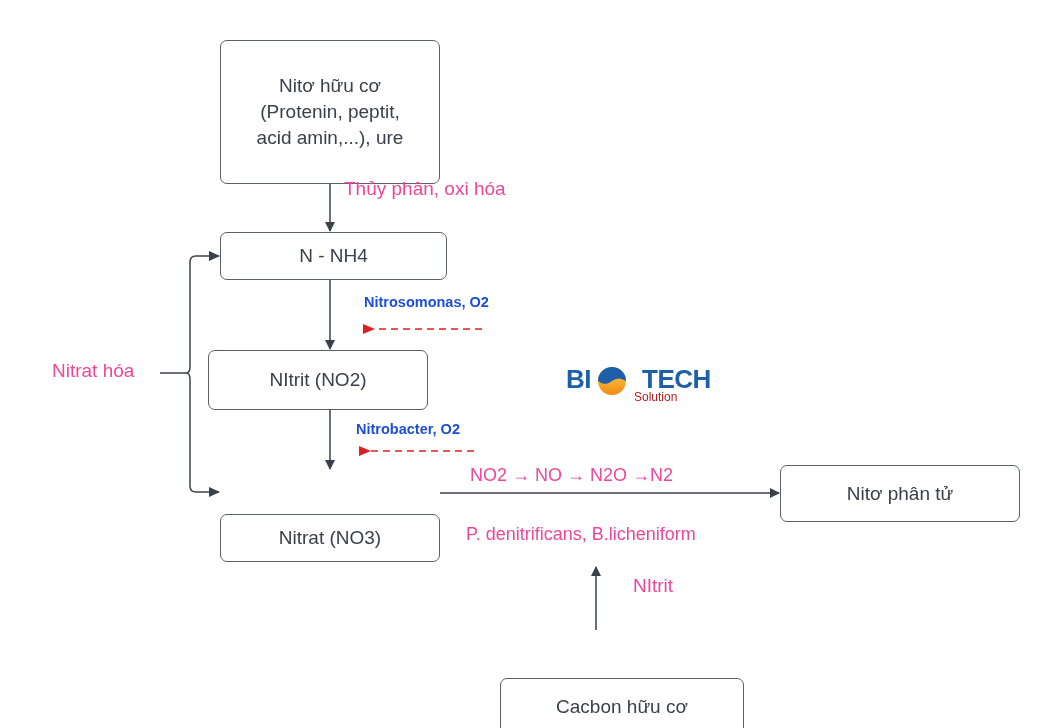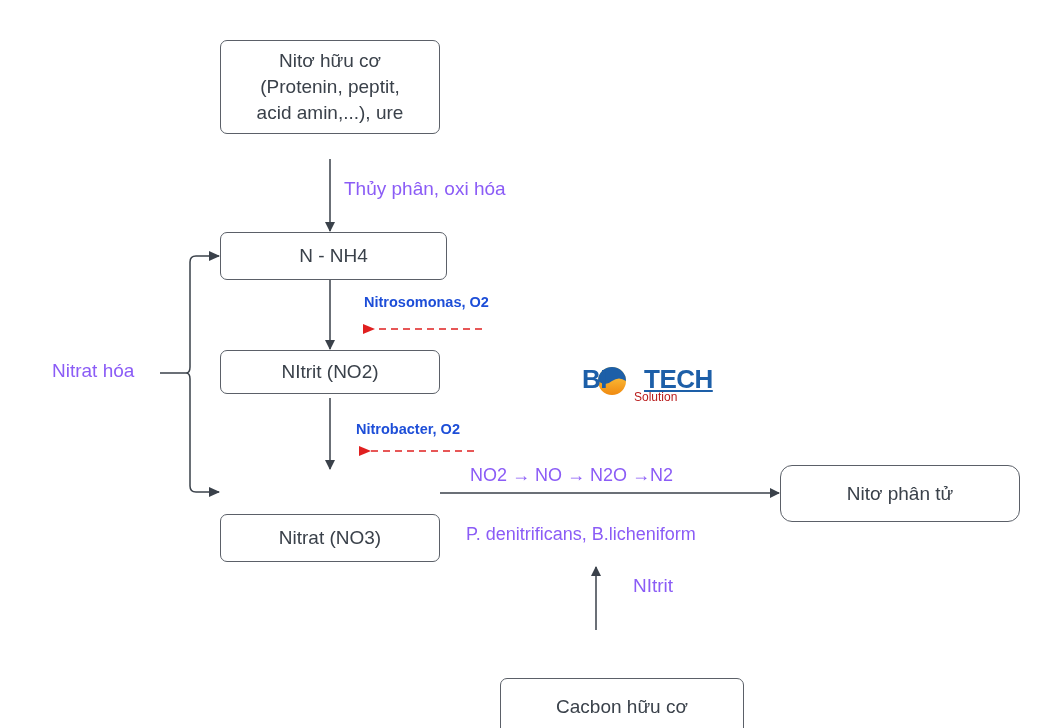--- a/index.html
+++ b/index.html
@@ -2,24 +2,24 @@
 <html><head>
 <meta charset="utf-8">
 <style>
   html, body { margin: 0; padding: 0; background: #ffffff; }
   body { width: 1060px; height: 728px; position: relative; overflow: hidden;
          font-family: "Liberation Sans", sans-serif; color: #3a414a; }
   svg.wires { position: absolute; left: 0; top: 0; }
   .box { position: absolute; box-sizing: border-box; border: 1.3px solid #5b6068; border-radius: 7px;
          background: #fff; display: flex; align-items: center; justify-content: center;
          text-align: center; font-size: 19px; line-height: 26px; color: #3a414a; }
-  .lbl { position: absolute; font-size: 19px; color: #8b5cf6; white-space: nowrap; }
+  .lbl { position: absolute; font-size: 19px; color: #ec4899; white-space: nowrap; }
   .lbl-bold { position: absolute; font-size: 14.5px; font-weight: bold; color: #1d4ed8; white-space: nowrap; }
   .logo { position: absolute; left: 566px; top: 364px; width: 140px; height: 44px; }
-  .logo .word { position: absolute; top: 0; font-size: 26px; font-weight: bold; color: #1d5fa8; letter-spacing: -0.5px; margin-left: 16px; }
+  .logo .word { position: absolute; top: 0; font-size: 26px; font-weight: bold; color: #1d5fa8; letter-spacing: -0.5px; }
   .logo .sub { position: absolute; left: 68px; top: 26px; font-size: 12px; color: #b91c1c; }
 </style>
 </head>
 <body>
 
 <svg class="wires" width="1060" height="728">
   <defs>
     <marker id="arr" markerWidth="10" markerHeight="10" refX="9" refY="5" orient="auto" markerUnits="userSpaceOnUse">
       <path d="M0,0 L10,5 L0,10 z" fill="#3a414a"></path>
     </marker>
@@ -49,34 +49,34 @@
 
   <line x1="482" y1="329" x2="374" y2="329" stroke="#e02020" stroke-width="1.5" stroke-dasharray="7,5" marker-end="url(#arrRed)"></line>
   <line x1="474" y1="451" x2="370" y2="451" stroke="#e02020" stroke-width="1.5" stroke-dasharray="7,5" marker-end="url(#arrRed)"></line>
 
   <g>
     <circle cx="612" cy="381" r="14" fill="url(#og)"></circle>
     <path d="M598,381 A14,14 0 0 1 626,381 Q619,376 612,381 Q605,387 598,381 z" fill="#1d5fa8"></path>
   </g>
 </svg>
 
-<div class="box" style="left:220px;top:40px;width:220px;height:94px;white-space:pre-line;">Nitơ hữu cơ
+<div class="box" style="left:220px;top:40px;width:220px;height:144px;white-space:pre-line;">Nitơ hữu cơ
 (Protenin, peptit,
 acid amin,...), ure</div>
 <div class="box" style="left:220px;top:232px;width:227px;height:48px;">N - NH4</div>
-<div class="box" style="left:220px;top:350px;width:220px;height:44px;">NItrit (NO2)</div>
+<div class="box" style="left:208px;top:350px;width:220px;height:60px;">NItrit (NO2)</div>
 <div class="box" style="left:220px;top:470px;width:220px;height:48px;margin-top:44px;">Nitrat (NO3)</div>
-<div class="box" style="left:780px;top:465px;width:240px;height:57px;border-radius:12px;">Nitơ phân tử</div>
+<div class="box" style="left:780px;top:465px;width:240px;height:57px;">Nitơ phân tử</div>
 <div class="box" style="left:500px;top:630px;width:244px;height:57px;margin-top:48px;">Cacbon hữu cơ</div>
 
 <div class="lbl" style="left:344px;top:178px;">Thủy phân, oxi hóa</div>
 <div class="lbl" style="left:52px;top:360px;">Nitrat hóa</div>
 <div class="lbl-bold" style="left:364px;top:294px;">Nitrosomonas, O2</div>
 <div class="lbl-bold" style="left:356px;top:421px;">Nitrobacter, O2</div>
 <div class="lbl" style="left:470px;top:465px;font-size:18px;">NO2 → NO → N2O →N2</div>
 <div class="lbl" style="left:466px;top:524px;font-size:18px;">P. denitrificans, B.licheniform</div>
 <div class="lbl" style="left:633px;top:575px;">NItrit</div>
 
 <div class="logo">
   <span class="word" style="left:0;">BI</span>
-  <span class="word" style="left:62px;text-decoration:underline;">TECH</span>
+  <span class="word" style="left:76px;">TECH</span>
   <span class="sub">Solution</span>
 </div>
 
 </body></html>

